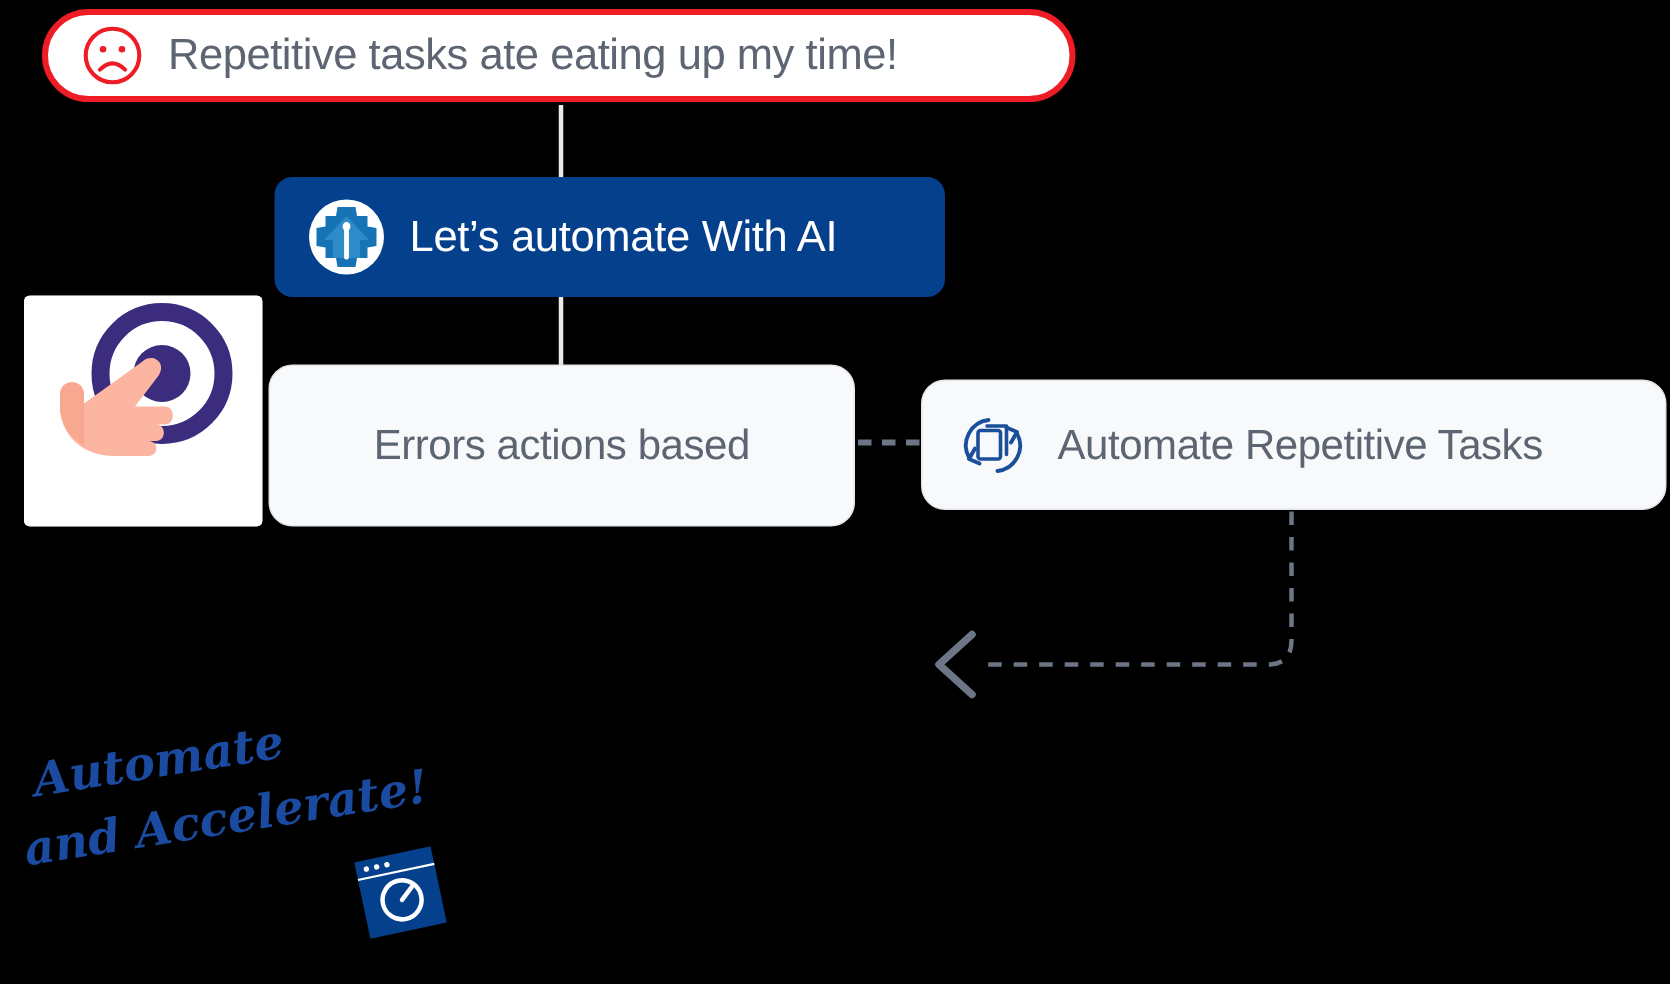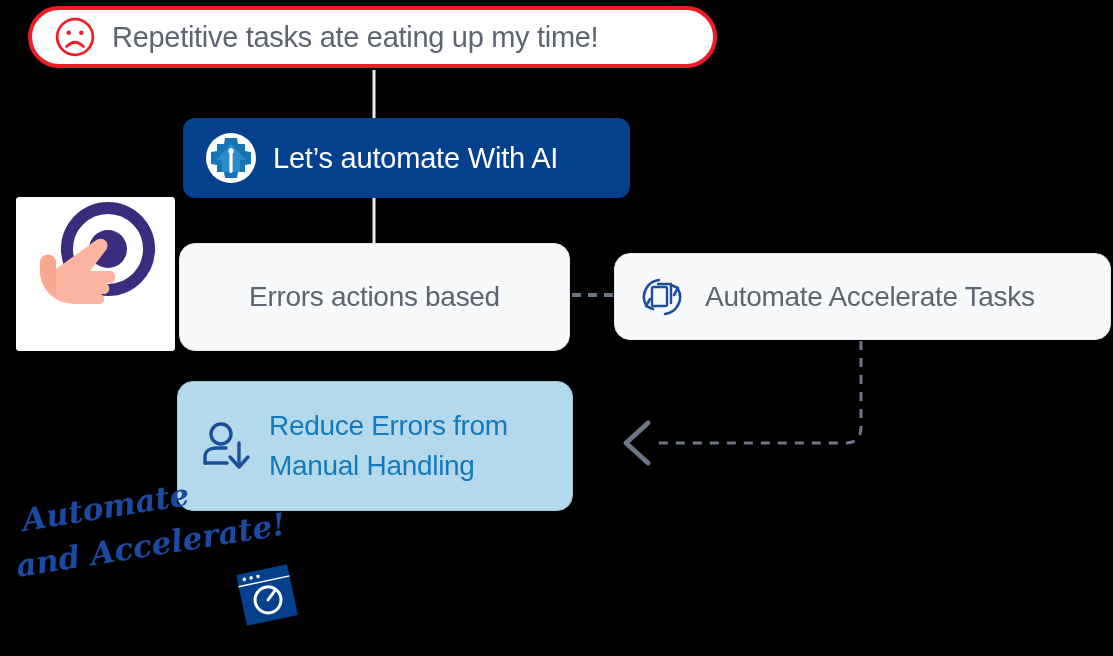--- a/index.html
+++ b/index.html
@@ -275,36 +275,23 @@
 
   <div class="repetitive-card">
     <svg class="repeat-icon" viewBox="0 0 50 50" xmlns="http://www.w3.org/2000/svg">
       <path d="M 9 33 A 17 17 0 0 1 22 8" fill="none" stroke="#1b4f9c" stroke-width="2.6" stroke-linecap="round"></path>
       <path d="M 41 17 A 17 17 0 0 1 28 42" fill="none" stroke="#1b4f9c" stroke-width="2.6" stroke-linecap="round"></path>
       <polyline points="13,27 9,34 16,37" fill="none" stroke="#1b4f9c" stroke-width="2.6" stroke-linejoin="round" stroke-linecap="round"></polyline>
       <polyline points="37,23 41,16 34,13" fill="none" stroke="#1b4f9c" stroke-width="2.6" stroke-linejoin="round" stroke-linecap="round"></polyline>
       <rect x="15" y="15" width="15" height="19" rx="1.6" fill="none" stroke="#1b4f9c" stroke-width="2.4"></rect>
       <path d="M 21 12 L 34 12 L 34 31" fill="none" stroke="#1b4f9c" stroke-width="2.4" stroke-linejoin="round" stroke-linecap="round"></path>
     </svg>
-    <span class="repeat-text">Automate Accelerate Tasks</span>
-  </div>
-
-  <div class="reduce-card">
-    <svg class="person-down-icon" viewBox="0 0 56 56" xmlns="http://www.w3.org/2000/svg">
-      <circle cx="22" cy="16" r="10" fill="none" stroke="#1b4f9c" stroke-width="3.4"></circle>
-      <path d="M 6 45 L 6 39 C 6 33 11 30 17 30 L 27 30" fill="none" stroke="#1b4f9c" stroke-width="3.4" stroke-linecap="round"></path>
-      <line x1="6" y1="45" x2="28" y2="45" stroke="#1b4f9c" stroke-width="3.4" stroke-linecap="round"></line>
-      <line x1="40" y1="25" x2="40" y2="48" stroke="#1b4f9c" stroke-width="3.4" stroke-linecap="round"></line>
-      <polyline points="31,39 40,49 49,39" fill="none" stroke="#1b4f9c" stroke-width="3.4" stroke-linejoin="round" stroke-linecap="round"></polyline>
-    </svg>
-    <div class="reduce-text">
-      <span>Reduce Errors from</span><br>
-      <span>Manual Handling</span>
-    </div>
-  </div>
+    <span class="repeat-text">Automate Repetitive Tasks</span>
+  </div>
+
 
   <div class="script-note">
     <svg width="230" height="110" viewBox="0 0 230 110" xmlns="http://www.w3.org/2000/svg">
       <text x="6" y="34" transform="rotate(-9 6 34)" font-family="DejaVu Serif, serif" font-size="31" font-style="italic" font-weight="bold" fill="#1b4ba0">Automate</text>
       <text x="0" y="80" transform="rotate(-9 0 80)" font-family="DejaVu Serif, serif" font-size="31" font-style="italic" font-weight="bold" fill="#1b4ba0">and Accelerate!</text>
     </svg>
   </div>
 
   <div class="gauge-badge">
     <svg width="66" height="66" viewBox="0 0 66 66" xmlns="http://www.w3.org/2000/svg">

